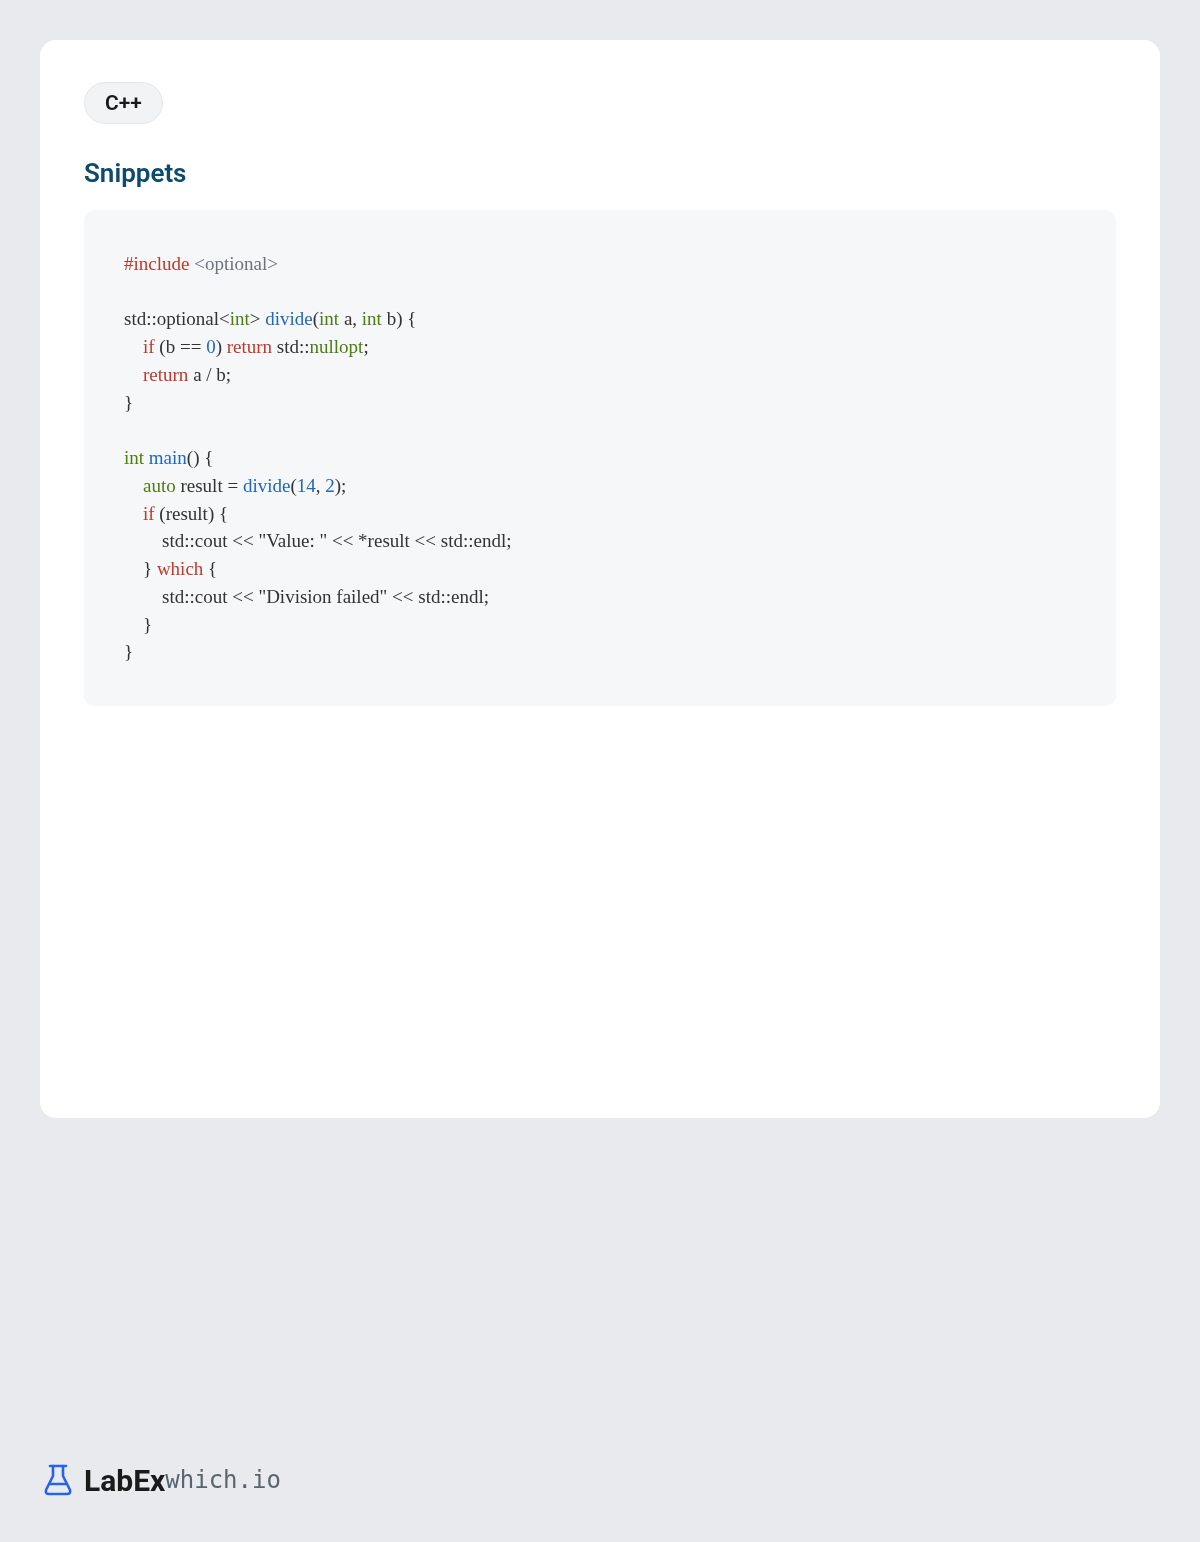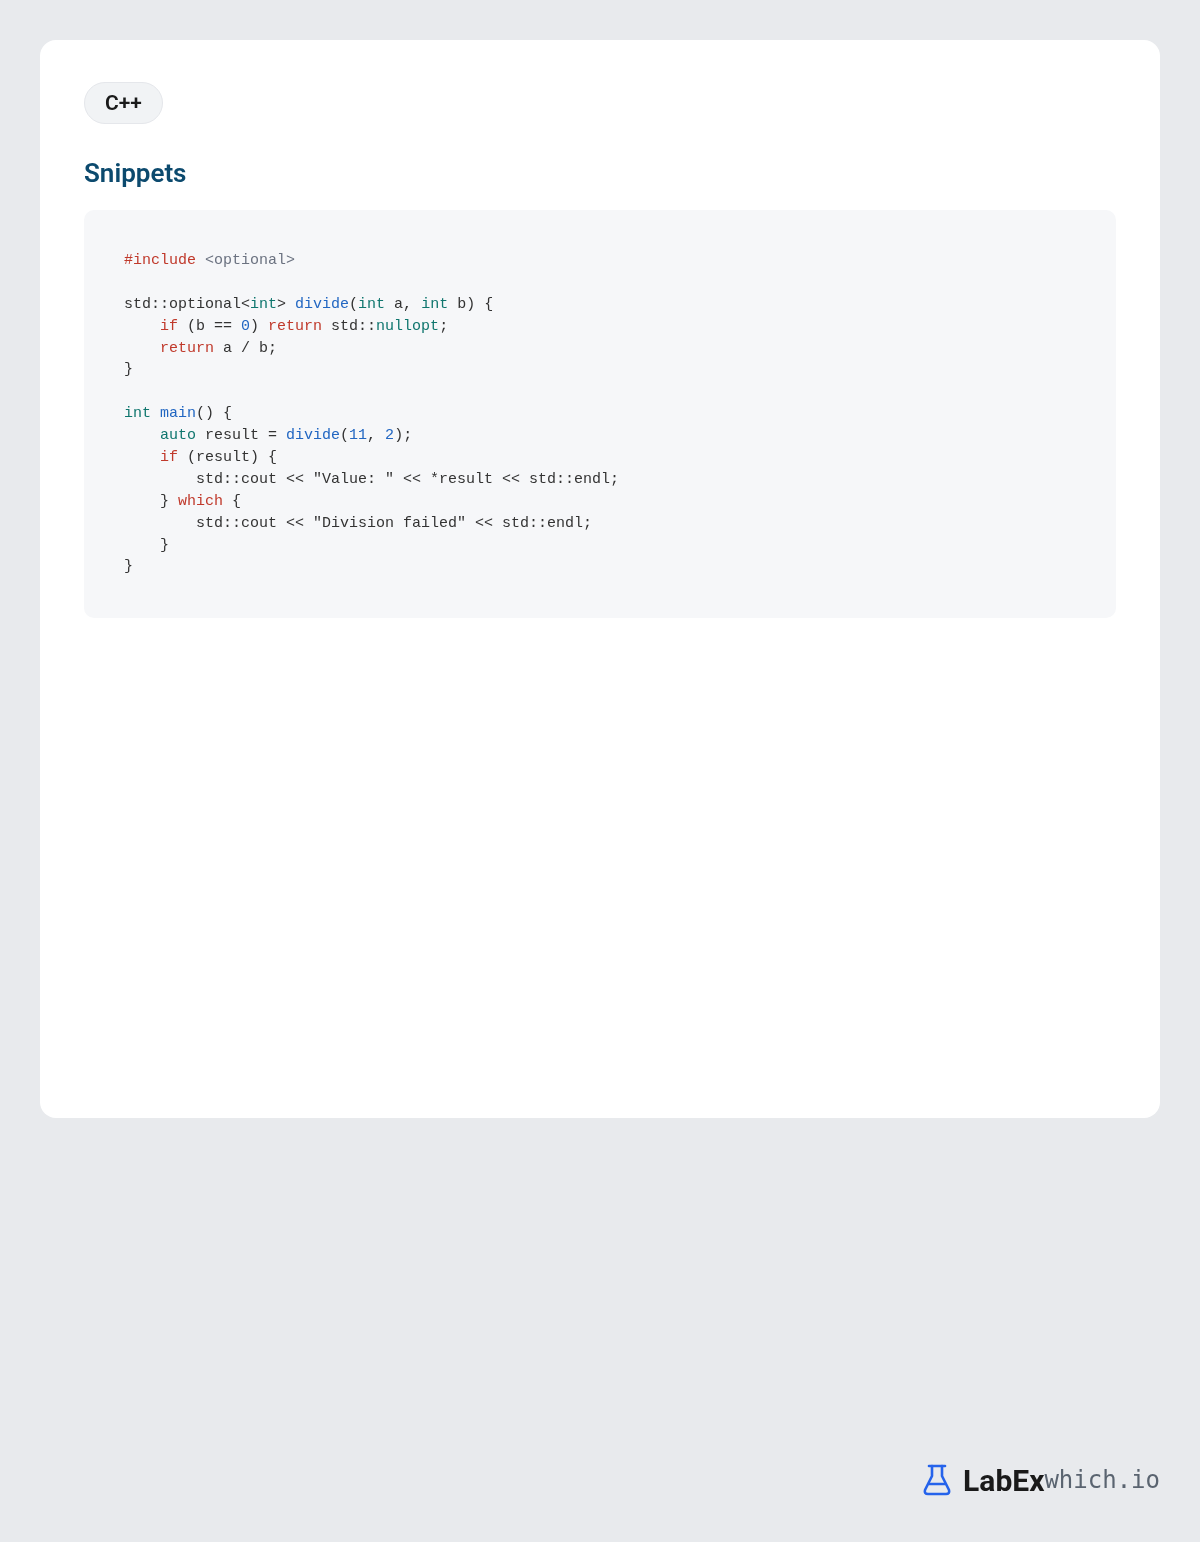--- a/index.html
+++ b/index.html
@@ -49,40 +49,40 @@
     .snippets-heading {
       font-size: 26px;
       font-weight: 600;
       color: #0c4a6e;
       margin-bottom: 22px;
     }
     .code-block {
       background: #f6f7f9;
       border-radius: 10px;
       padding: 40px 40px;
-      font-family: Liberation Mono, monospace;
-      font-size: 15px;
+      font-family: Liberation Serif, serif;
+      font-size: 19px;
       line-height: 1.46;
       white-space: pre;
       color: #333;
       overflow-x: auto;
     }
     .code-block .keyword { color: #c0392b; }
-    .code-block .type { color: #0f766e; }
+    .code-block .type { color: #4d7c0f; }
     .code-block .func { color: #2166c2; }
     .code-block .header { color: #6b7280; }
     .code-block .number { color: #2166c2; }
     .code-block .string { color: #333; }
     .footer {
       position: absolute;
       bottom: 44px;
       left: 40px;
       right: 40px;
       display: flex;
-      justify-content: flex-end;
+      justify-content: flex-start;
       align-items: center;
     }
     .logo {
       display: flex;
       align-items: center;
       gap: 8px;
     }
     .logo-icon {
       width: 36px;
       height: 36px;
@@ -105,21 +105,21 @@
   <div class="tag">C++</div>
   <h2 class="snippets-heading">Snippets</h2>
   <pre class="code-block" id="code-area"><span class="keyword">#include</span><span> </span><span class="header">&lt;optional&gt;</span><span>
 
 std::optional&lt;</span><span class="type">int</span><span>&gt; </span><span class="func">divide</span><span>(</span><span class="type">int</span><span> a, </span><span class="type">int</span><span> b) {
     </span><span class="keyword">if</span><span> (b == </span><span class="number">0</span><span>) </span><span class="keyword">return</span><span> std::</span><span class="type">nullopt</span><span>;
     </span><span class="keyword">return</span><span> a / b;
 }
 
 </span><span class="type">int</span><span> </span><span class="func">main</span><span>() {
-    </span><span class="type">auto</span><span> result = </span><span class="func">divide</span><span>(</span><span class="number">11</span><span>, </span><span class="number">2</span><span>);
+    </span><span class="type">auto</span><span> result = </span><span class="func">divide</span><span>(</span><span class="number">14</span><span>, </span><span class="number">2</span><span>);
     </span><span class="keyword">if</span><span> (result) {
         std::cout &lt;&lt; </span><span class="string">"Value: "</span><span> &lt;&lt; *result &lt;&lt; std::endl;
     } </span><span class="keyword">which</span><span> {
         std::cout &lt;&lt; </span><span class="string">"Division failed"</span><span> &lt;&lt; std::endl;
     }
 }</span></pre>
 </div>
 
 <div class="footer">
   <div class="logo">

